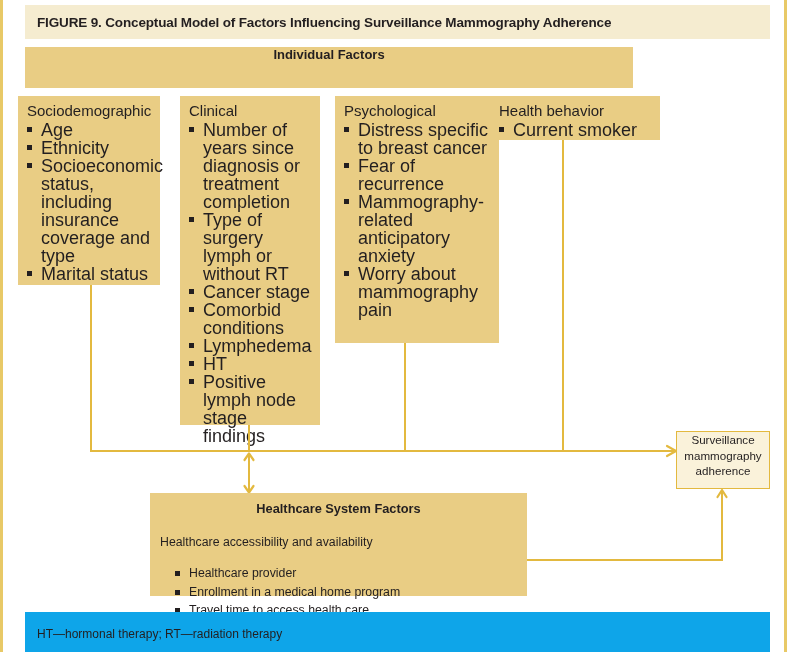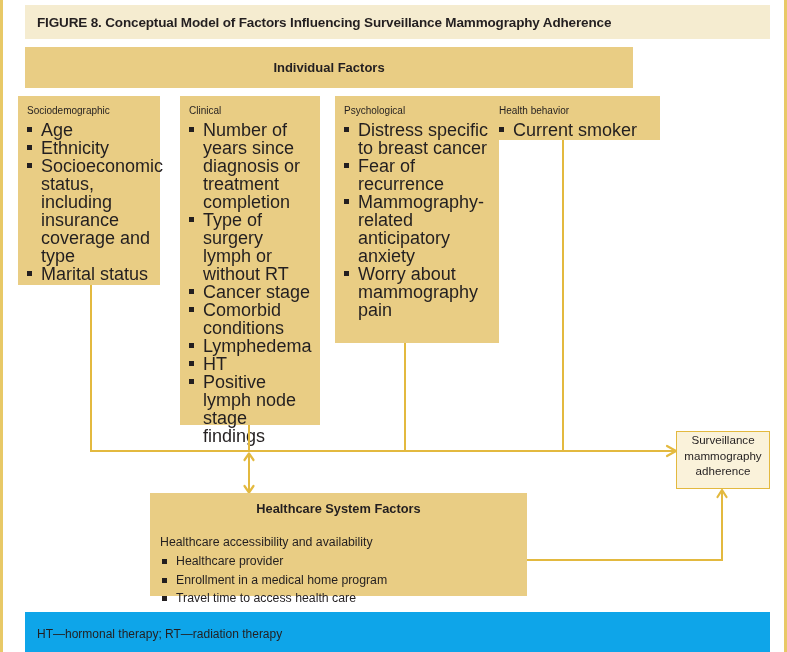--- a/index.html
+++ b/index.html
@@ -26,36 +26,36 @@
     background:#f5ecd0;
     display:flex;align-items:center;
   }
   .title-bar .txt{
     padding-left:12px;font-size:13.5px;font-weight:bold;letter-spacing:-0.15px;
     color:#231f20;
   }
   .individual-bar{
     position:absolute;left:25px;top:47px;width:608px;height:41px;
     background:#e9cd84;
-    display:flex;align-items:center;justify-content:center;
+    display:flex;justify-content:center;
   }
   .individual-bar .txt{font-size:13px;font-weight:bold;color:#231f20;}
   .footer-bar{
     position:absolute;left:25px;top:612px;width:745px;height:44px;
     background:#0ea5e9;display:flex;align-items:center;
   }
   .footer-bar .txt{padding-left:12px;font-size:12px;color:#231f20;}
 
   
   .col{
     position:absolute;background:#e9cd84;
     padding:7px 8px 8px 9px;
     box-sizing:border-box;
   }
-  .col .hdr{font-size:10px;line-height:16.5px;margin-bottom:1px;}
+  .col .hdr{font-size:15px;line-height:16.5px;margin-bottom:1px;}
   .col ul{list-style:none;margin:0;padding:0;}
   .col li{
     font-size:18px;line-height:18px;
     padding-left:14px;position:relative;
   }
   .col li .bullet{
     position:absolute;left:0px;top:6.5px;width:5px;height:5px;background:#231f20;
   }
   #col-socio{left:18px;top:96px;width:142px;height:189px;}
   #col-clinical{left:180px;top:96px;width:140px;height:329px;}
@@ -64,21 +64,21 @@
 
   
   #hcs-box{
     position:absolute;left:150px;top:493px;width:377px;height:103px;
     background:#e9cd84;box-sizing:border-box;padding:8px 10px 0 10px;
   }
   #hcs-box .hcs-title{
     text-align:center;font-size:12.8px;font-weight:bold;margin-bottom:18px;
   }
   #hcs-box .hcs-sub{font-size:12.3px;line-height:17px;margin-bottom:1px;}
-  #hcs-box ul{list-style:none;margin:0;padding:0;}
+  #hcs-box ul{list-style:none;margin:13px;padding:0;}
   #hcs-box li{
     font-size:12.3px;line-height:18.5px;padding-left:16px;position:relative;
   }
   #hcs-box li .bullet{
     position:absolute;left:2px;top:7px;width:5px;height:5px;background:#231f20;
   }
 
   
   #outcome-box{
     position:absolute;left:676px;top:431px;width:94px;height:58px;
@@ -94,21 +94,21 @@
 </style>
 </head>
 <body>
 
 <div id="figure">
 
   <div class="edge-left"></div>
   <div class="edge-right"></div>
 
   <div class="title-bar">
-    <span class="txt">FIGURE 8. Conceptual Model of Factors Influencing Surveillance Mammography Adherence</span>
+    <span class="txt">FIGURE 9. Conceptual Model of Factors Influencing Surveillance Mammography Adherence</span>
   </div>
 
   <div class="individual-bar">
     <span class="txt">Individual Factors</span>
   </div>
 
   <div class="col" id="col-socio">
     <div class="hdr">Sociodemographic</div>
     <ul>
       <li><span class="bullet"></span><span>Age</span></li>

